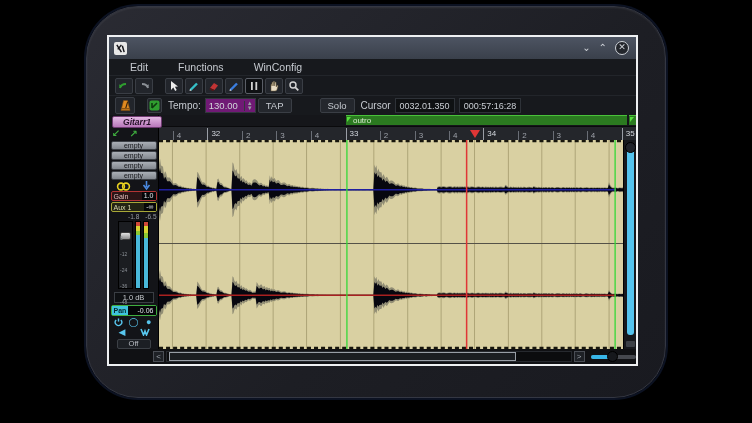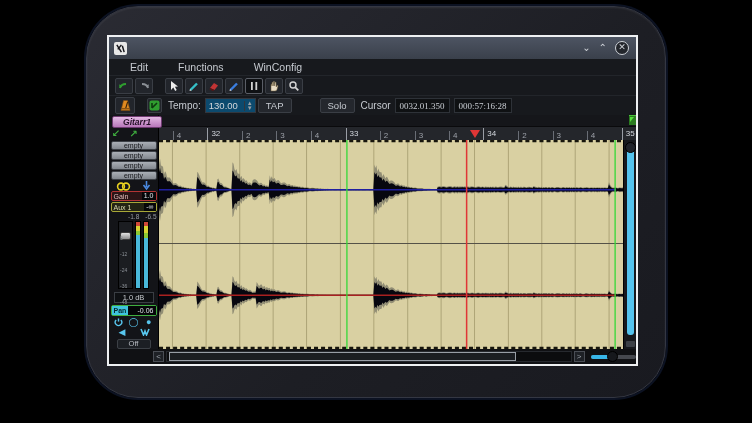--- a/index.html
+++ b/index.html
@@ -22,28 +22,28 @@
   
   .menubar { height:16px; background:#17191d; display:flex; align-items:center; gap:18px; padding-left:9px; flex:none; }
   .menu-item { color:#c6cad0; font-size:10.5px;padding-left:12px; }
   
   .toolbar { height:20px; background:#17191d; display:flex; align-items:center; padding-left:6px; flex:none; border-top:1px solid #22252a; }
   .tbtn { width:18px; height:16px; background:#22252b; border:1px solid #3a3e45; border-radius:2px;
     display:flex; align-items:center; justify-content:center; margin-right:2px; }
   .tbtn.pressed { background:#0f1114; border-color:#5a5e66; }
   .tb-sep { width:10px; height:100%; flex:none; }
   .tb-label { color:#c6cad0; font-size:10px; margin:0 4px; }
-  .spinbox { display:flex; align-items:center; background:#0c4a6e; border:1px solid #33373e; height:15px; }
+  .spinbox { display:flex; align-items:center; background:#701a75; border:1px solid #33373e; height:15px; }
   .spin-val { color:#d2d6da; font-size:9.5px; padding:0 3px; width:38px; text-align:left; }
   .spin-arrows { display:flex; flex-direction:column; justify-content:center; border-left:1px solid #33373e; padding:0 2px; }
   .spin-arrows span { color:#9aa0a6; font-size:6px; line-height:5px; }
   .pushbtn { background:#24272d; border:1px solid #3a3e45; border-radius:2px; color:#c6cad0;
     font-size:9.5px; height:15px; padding:0 7px; display:flex; align-items:center; margin:0 2px; }
   .valbox { background:#0f1113; border:1px solid #2e3238; color:#caced4; height:15px;
-    font-family:Liberation Serif, serif; font-size:9px; display:flex; align-items:center; padding:0 4px; margin-right:4px; }
+    font-family:Liberation Sans, sans-serif; font-size:9px; display:flex; align-items:center; padding:0 4px; margin-right:4px; }
   
   .header-rows { display:flex; flex:none; }
   .corner { width:50px; flex:none; background:#131418; border-right:1px solid #000; position:relative; }
   .part-badge { position:absolute; left:3px; top:1px; width:50px; height:12px; z-index:3;
     background:linear-gradient(#e3b9e3,#b877ba); border:1px solid #6e3a70; border-radius:2px;
     color:#241026; font-size:8.5px; font-weight:bold; font-style:italic; text-align:center; line-height:10px; }
   .part-nav { position:absolute; left:3px; top:14px; display:flex; gap:9px; }
   .hdr-right { flex:1; display:flex; flex-direction:column; position:relative; }
   .marker-lane { height:11px; background:#15161a; position:relative; overflow:hidden; }
   .marker { position:absolute; top:0; bottom:1px; background:#2b7a20; border-top:1px solid #49c23a; display:flex; align-items:center; overflow:hidden; }
@@ -217,20 +217,24 @@
   <div class="header-rows">
     <div class="corner">
       <div class="part-badge">Gitarr1</div>
       <div class="part-nav">
         <span class="garrow">↙</span>
         <span class="garrow">↗</span>
       </div>
     </div>
     <div class="hdr-right">
       <div class="marker-lane" id="marker-lane">
+            <div class="marker" style="left: 39.2%; width: 59%;">
+              <span class="flag"></span>
+              <span class="mlabel">outro</span>
+            </div>
             <div class="marker" style="left: 98.5%; width: 1.5%;">
               <span class="flag"></span>
               <span class="mlabel">mo</span>
             </div>
           </div>
       <div class="ruler" id="ruler">
             <span class="tick" style="left: 2.9%;">4</span>
             <span class="tick major" style="left: 10.15%;">32</span>
             <span class="tick" style="left: 17.4%;">2</span>
             <span class="tick" style="left: 24.6%;">3</span>

